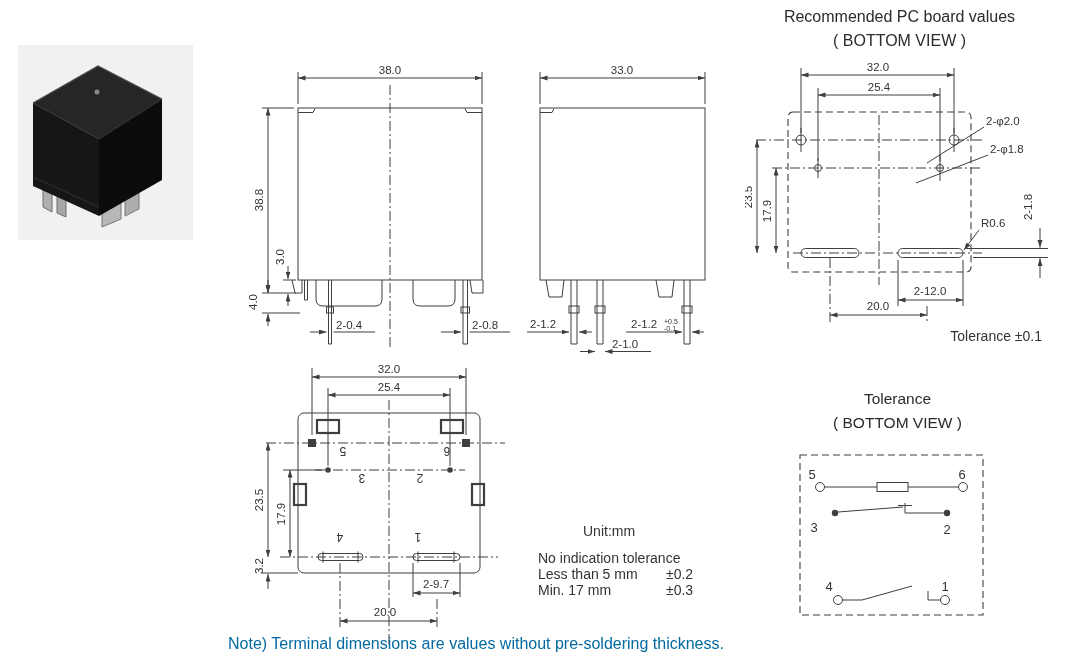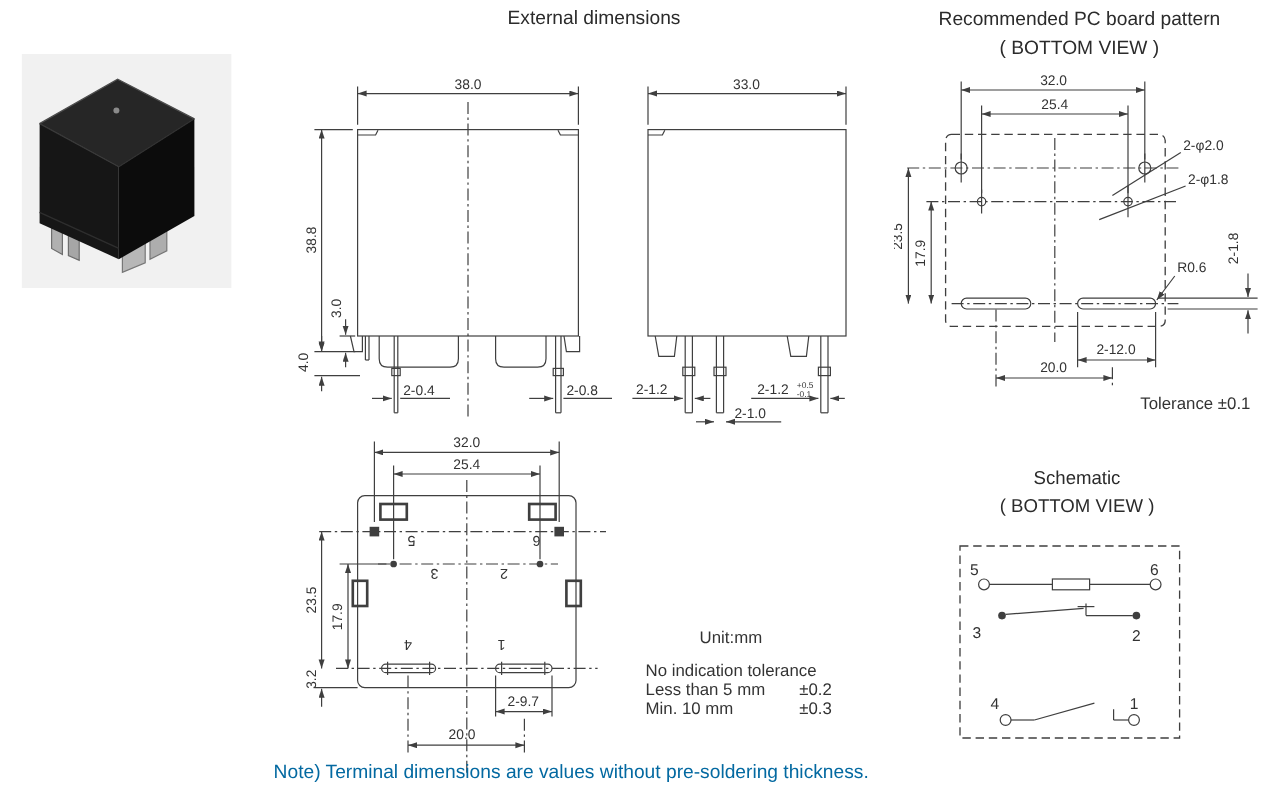--- a/index.html
+++ b/index.html
@@ -39,26 +39,25 @@
       <polygon points="15,58 81,94 81,171 15,141" fill="#161616"></polygon>
       <polygon points="81,94 144,54 144,135 81,171" fill="#0c0c0c"></polygon>
       <polyline points="15,58 80,21 144,54" fill="none" stroke="#4d4d4d" stroke-width="1.2"></polyline>
       <line x1="15" y1="58" x2="81" y2="94" stroke="#383838" stroke-width="1"></line>
       <line x1="81" y1="94" x2="144" y2="54" stroke="#303030" stroke-width="1"></line>
       <line x1="15" y1="132" x2="81" y2="162" stroke="#2e2e2e" stroke-width="1.2"></line>
       <circle cx="79" cy="47" r="2.5" fill="#8a8a8a"></circle>
     </g>
   </svg>
 
-  <div class="abs title" style="left:330px;top:7px;width:330px">External dimensions</div>
-
-  <div class="abs title" style="left:742px;top:8px;width:315px">Recommended PC board pattern</div>
+
+  <div class="abs title" style="left:742px;top:8px;width:315px">Recommended PC board values</div>
   <div class="abs title" style="left:742px;top:32px;width:315px">( BOTTOM VIEW )</div>
 
-  <div class="abs subtitle" style="left:790px;top:390px;width:215px">Schematic</div>
+  <div class="abs subtitle" style="left:790px;top:390px;width:215px">Tolerance</div>
   <div class="abs subtitle" style="left:790px;top:414px;width:215px">( BOTTOM VIEW )</div>
 
   <svg class="abs" style="left:230px;top:55px" width="290" height="310" viewBox="230 55 290 310">
     <defs>
       <marker id="arF" markerWidth="8" markerHeight="6" refX="7.5" refY="2.5" orient="auto-start-reverse">
         <path d="M0,0L7.5,2.5L0,5Z" fill="#3f3f3f"></path>
       </marker>
     </defs>
     <g>
       <rect x="298" y="108" width="184" height="172" class="ln"></rect>
@@ -365,20 +364,20 @@
 
   <div class="abs smalltxt" style="left:583px;top:523px">Unit:mm</div>
 
   <div class="abs smalltxt" style="left:538px;top:550px">
     <div>No indication tolerance</div>
     <div class="tolrow">
       <span class="lbl">Less than 5 mm</span>
       <span>±0.2</span>
     </div>
     <div class="tolrow">
-      <span class="lbl">Min. 10 mm</span>
+      <span class="lbl">Min. 17 mm</span>
       <span>±0.3</span>
     </div>
   </div>
 
   <div class="abs" style="left:228px;top:635px;font-size:16px;color:#0369a1">Note) Terminal dimensions are values without pre-soldering thickness.</div>
 
 </div>
 
 </body></html>

